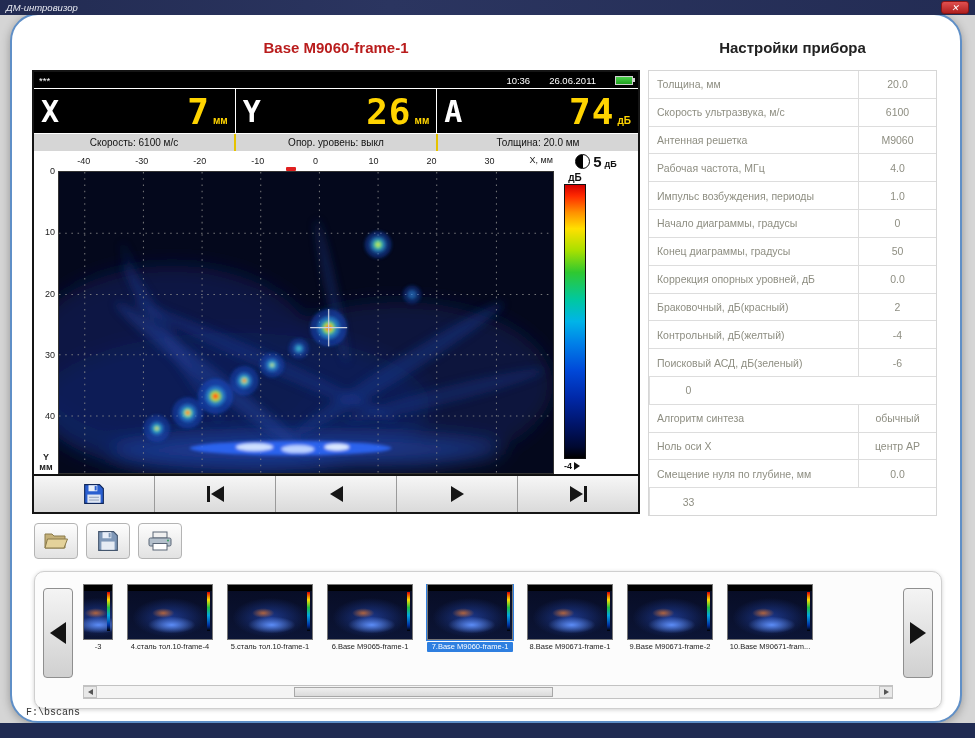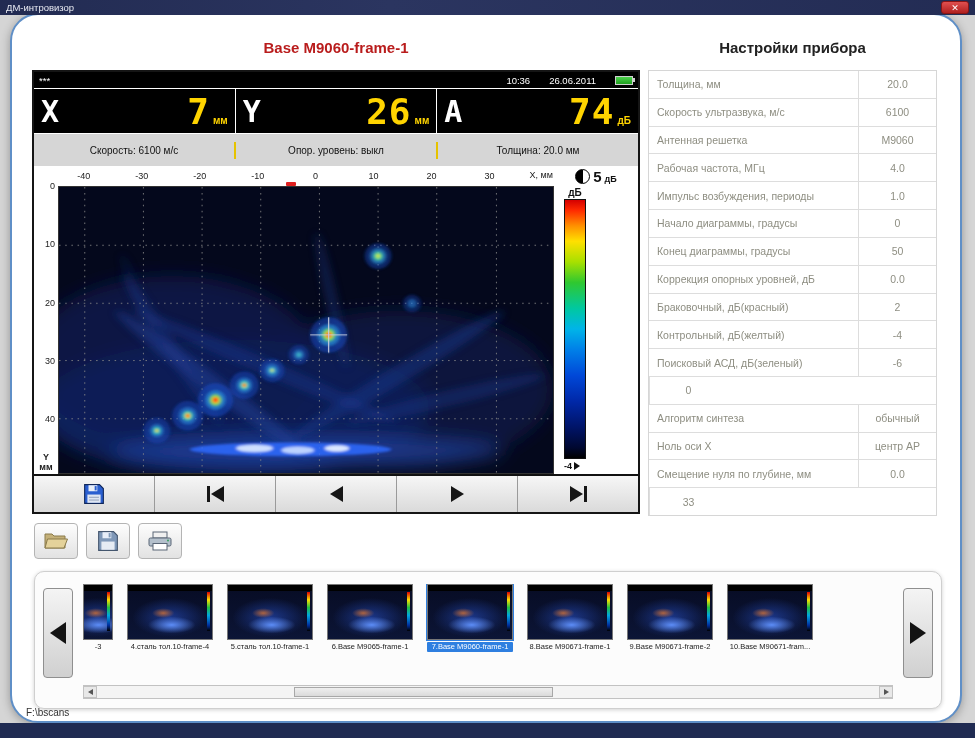--- a/index.html
+++ b/index.html
@@ -1,21 +1,21 @@
 <!DOCTYPE html>
 <html><head>
 <meta charset="utf-8">
 <style>
   * { margin:0; padding:0; box-sizing:border-box; }
   body { font-family:"Liberation Sans", sans-serif; background:#d5d5d5; }
   .page { position:relative; width:975px; height:738px; overflow:hidden; background:#d5d5d5; }
 
   
   .titlebar { position:absolute; top:0; left:0; right:0; height:15px;
-    background:linear-gradient(90deg,#222b52,#2b3560 40%,#232c54); z-index:5; display:flex; align-items:center; }
+    background:linear-gradient(90deg,#222b52,#2b3560 40%,#232c54); z-index:5; display:flex; align-items:center;font-style:italic; }
   .app-title { color:#e8eaf2; font-size:9.5px; padding-left:6px; }
   .close-btn { position:absolute; right:6px; top:1px; width:28px; height:13px;
     background:linear-gradient(#e05050,#b01f1f); border-radius:3px; color:#fff; font-size:9px;
     display:flex; align-items:center; justify-content:center; border:1px solid #8a1515; }
 
   
   .bottombar { position:absolute; bottom:0; left:0; right:0; height:15px; background:#202b52; z-index:5; }
 
   
   .window { position:absolute; left:10px; top:13px; width:952px; height:710px; background:#fff;
@@ -37,21 +37,21 @@
   .battery::after { content:""; position:absolute; right:-3px; top:1.5px; width:2px; height:4px; background:#cfcfcf; }
 
   .readouts { display:flex; height:46px; flex:none; border-top:1px solid #fff; border-bottom:1px solid #fff; }
   .rcell { flex:1; display:flex; align-items:center; padding:0 7px; border-right:1px solid #fff; background:#000; }
   .rcell:last-child { border-right:none; }
   .r-axis { font-family:"DejaVu Sans Mono", monospace; font-weight:bold; font-size:30px; color:#fff; }
   .r-val { margin-left:auto; font-family:"DejaVu Sans Mono", monospace; font-weight:bold;
     font-size:36px; color:#ffd400; letter-spacing:1px; }
   .r-unit { font-size:10px; font-weight:bold; color:#ffd400; align-self:flex-end; margin:0 0 7px 3px; }
 
-  .infobar { height:32px; flex:none; background:#d6d6d6; display:flex; align-items:center; }
+  .infobar { height:17px; flex:none; background:#d6d6d6; display:flex; align-items:center; }
   .info-item { flex:1; font-size:10px; color:#111; text-align:center; line-height:17px; }
   .info-item:not(:last-child) { border-right:2px solid #e6c300; }
 
   .tickband { height:20px; flex:none; background:#fff; display:flex;justify-content:flex-end; }
   .tb-spacer { width:24px; flex:none; }
   .tb-ticks { flex:1; position:relative; }
   .xticks-inner { position:absolute; left:5.2%; right:13%; top:0; bottom:0;
     display:flex; justify-content:space-between; align-items:center; }
   .xtick { width:0; display:flex; justify-content:center; font-size:9px; color:#222; }
   .xaxis-label { position:absolute; right:1px; top:4px; font-size:9px; color:#222; }
@@ -134,21 +134,21 @@
   .fs-scrollbar { position:absolute; left:48px; right:48px; bottom:9px; height:14px;
     border:1px solid #c2c2c2; background:#f4f4f4; }
   .sb-arrow { position:absolute; top:0; bottom:0; width:14px; background:#e8e8e8; border:1px solid #c2c2c2;
     display:flex; align-items:center; justify-content:center; cursor:pointer; }
   .sb-arrow.left { left:-1px; } .sb-arrow.right { right:-1px; }
   .sb-tri-l { width:0; height:0; border-top:3.5px solid transparent; border-bottom:3.5px solid transparent; border-right:5px solid #555; }
   .sb-tri-r { width:0; height:0; border-top:3.5px solid transparent; border-bottom:3.5px solid transparent; border-left:5px solid #555; }
   .sb-thumb { position:absolute; left:26%; width:32%; top:1px; bottom:1px;
     background:linear-gradient(#efefef,#dadada); border:1px solid #a8a8a8; cursor:grab; }
 
-  .status-path { position:absolute; left:14px; bottom:3px; font-size:10px; color:#333; }
+  .status-path { position:absolute; left:14px; bottom:3px; font-size:10px; color:#333;font-family:Liberation Mono, monospace; }
 </style>
 </head>
 <body>
 
 <div class="page">
 
   <div class="titlebar">
     <span class="app-title">ДМ-интровизор</span>
     <span class="close-btn">✕</span>
   </div>

